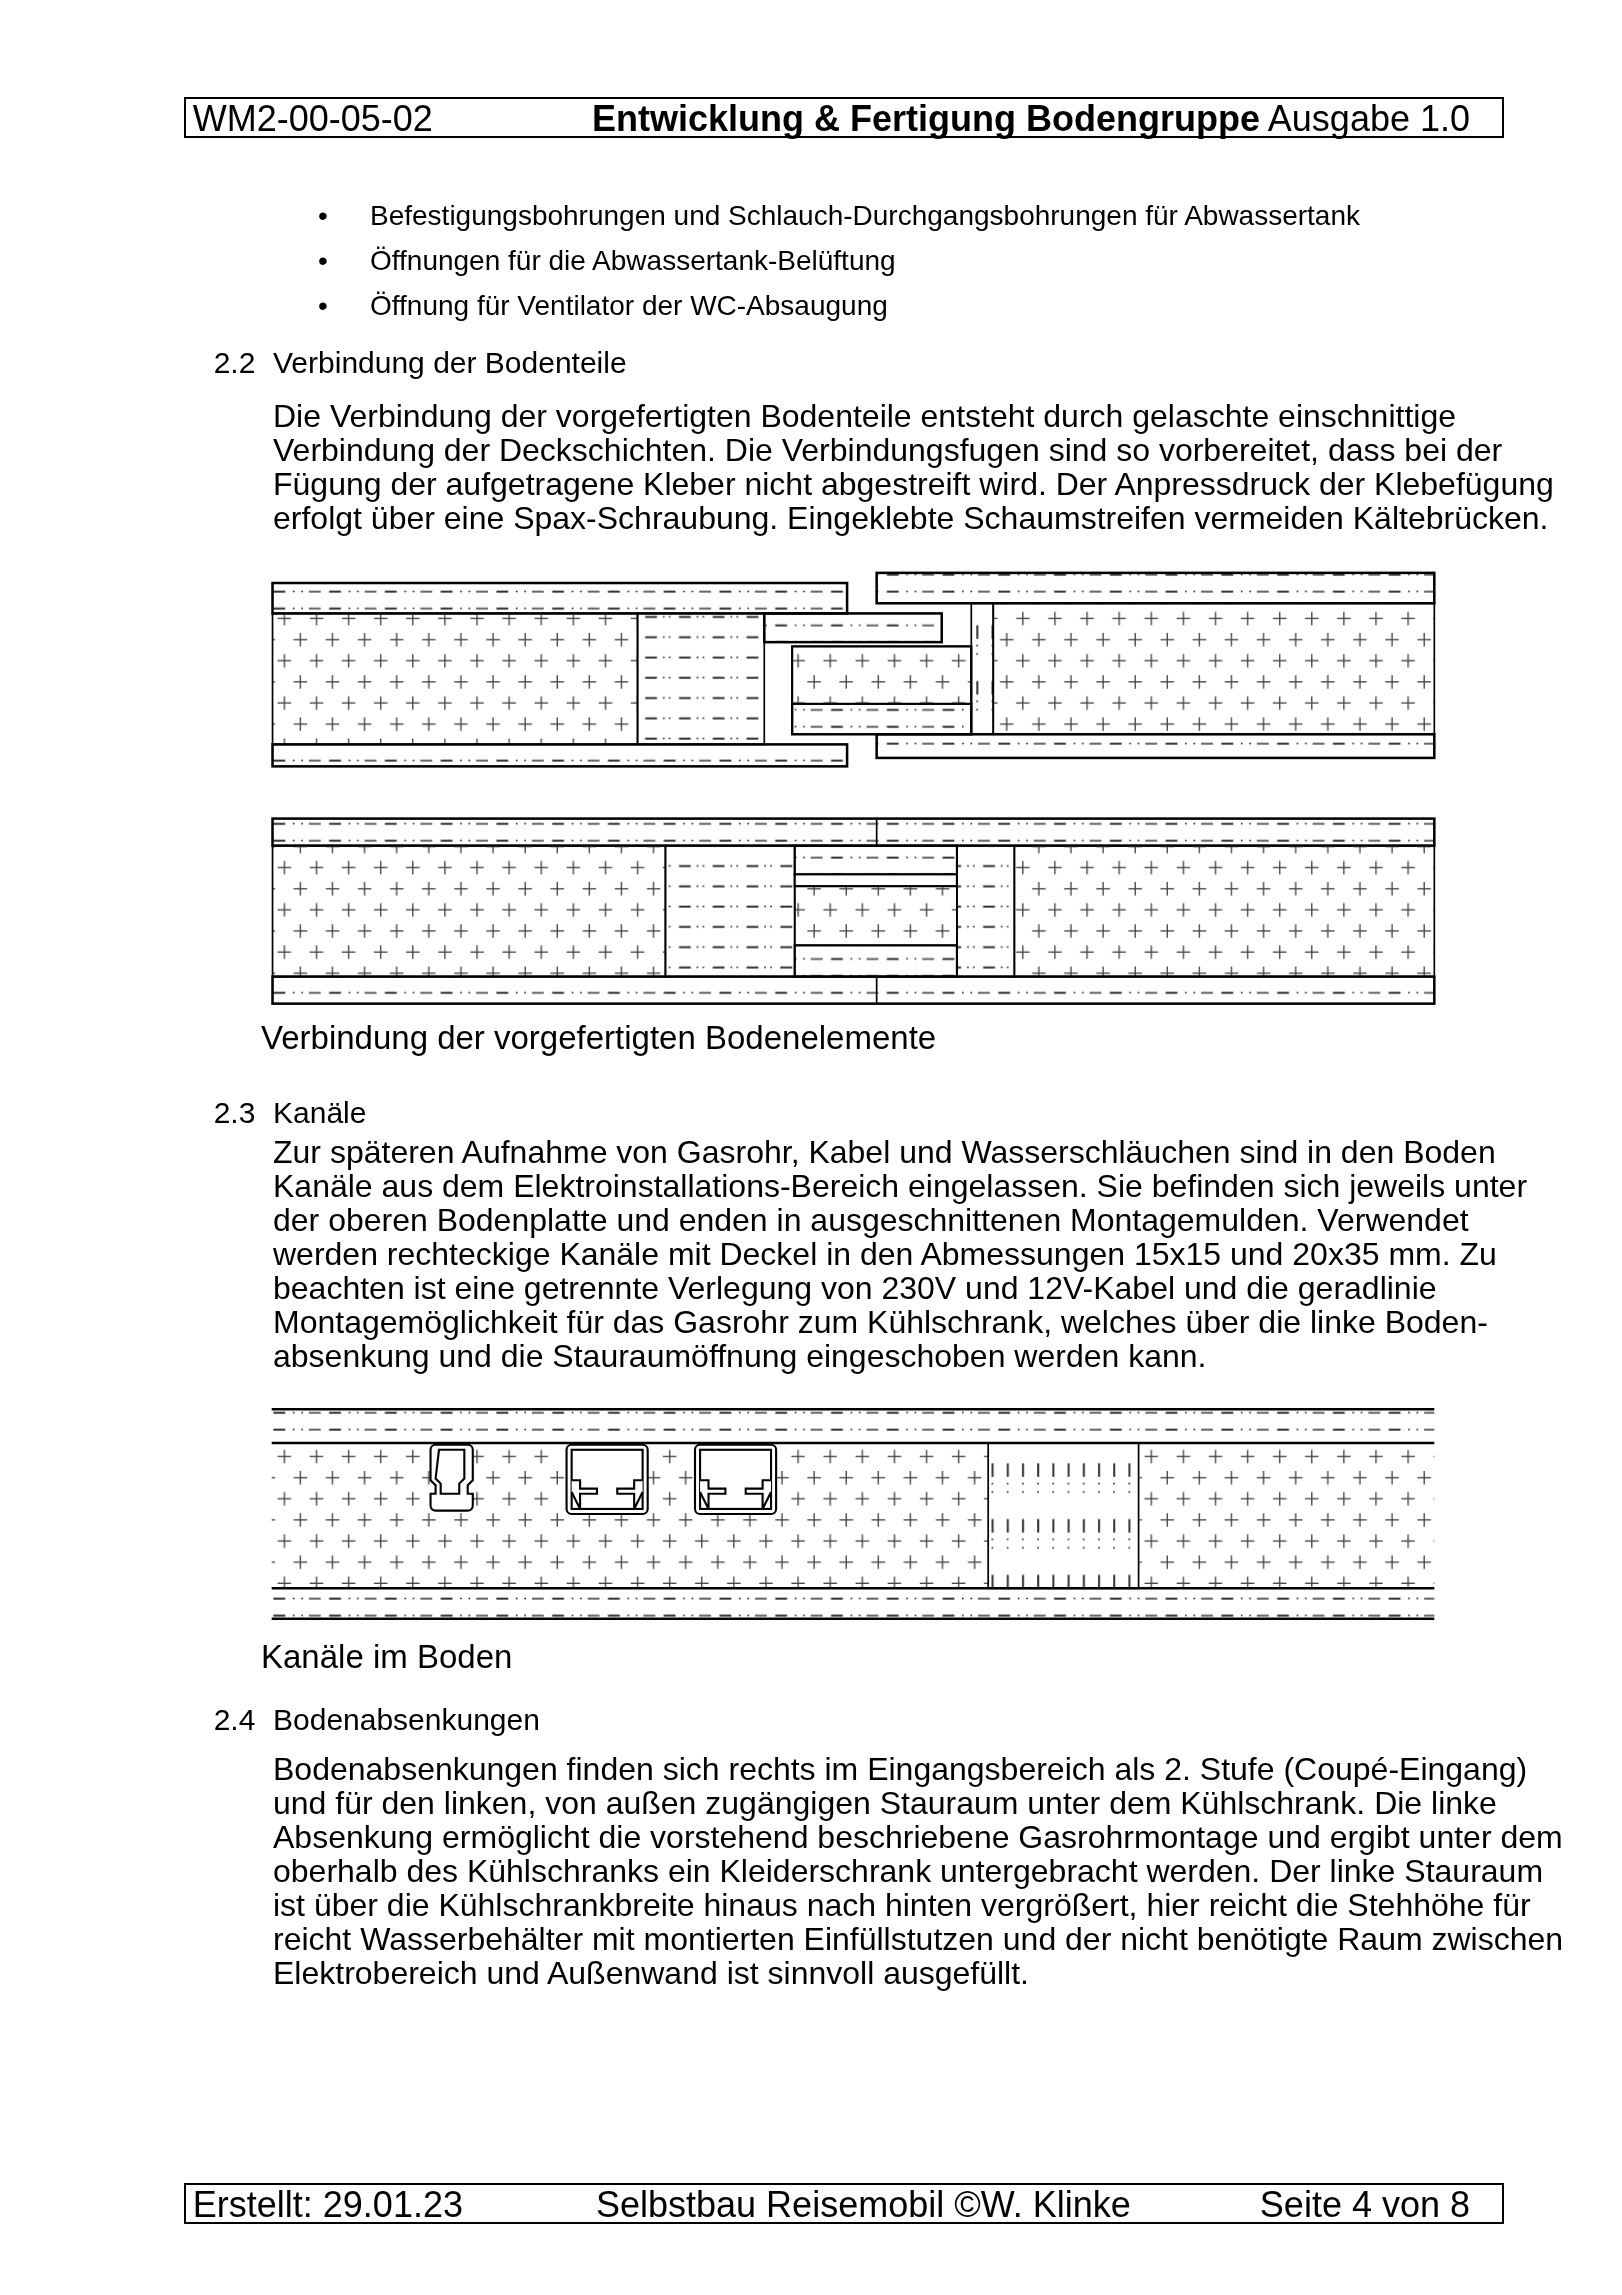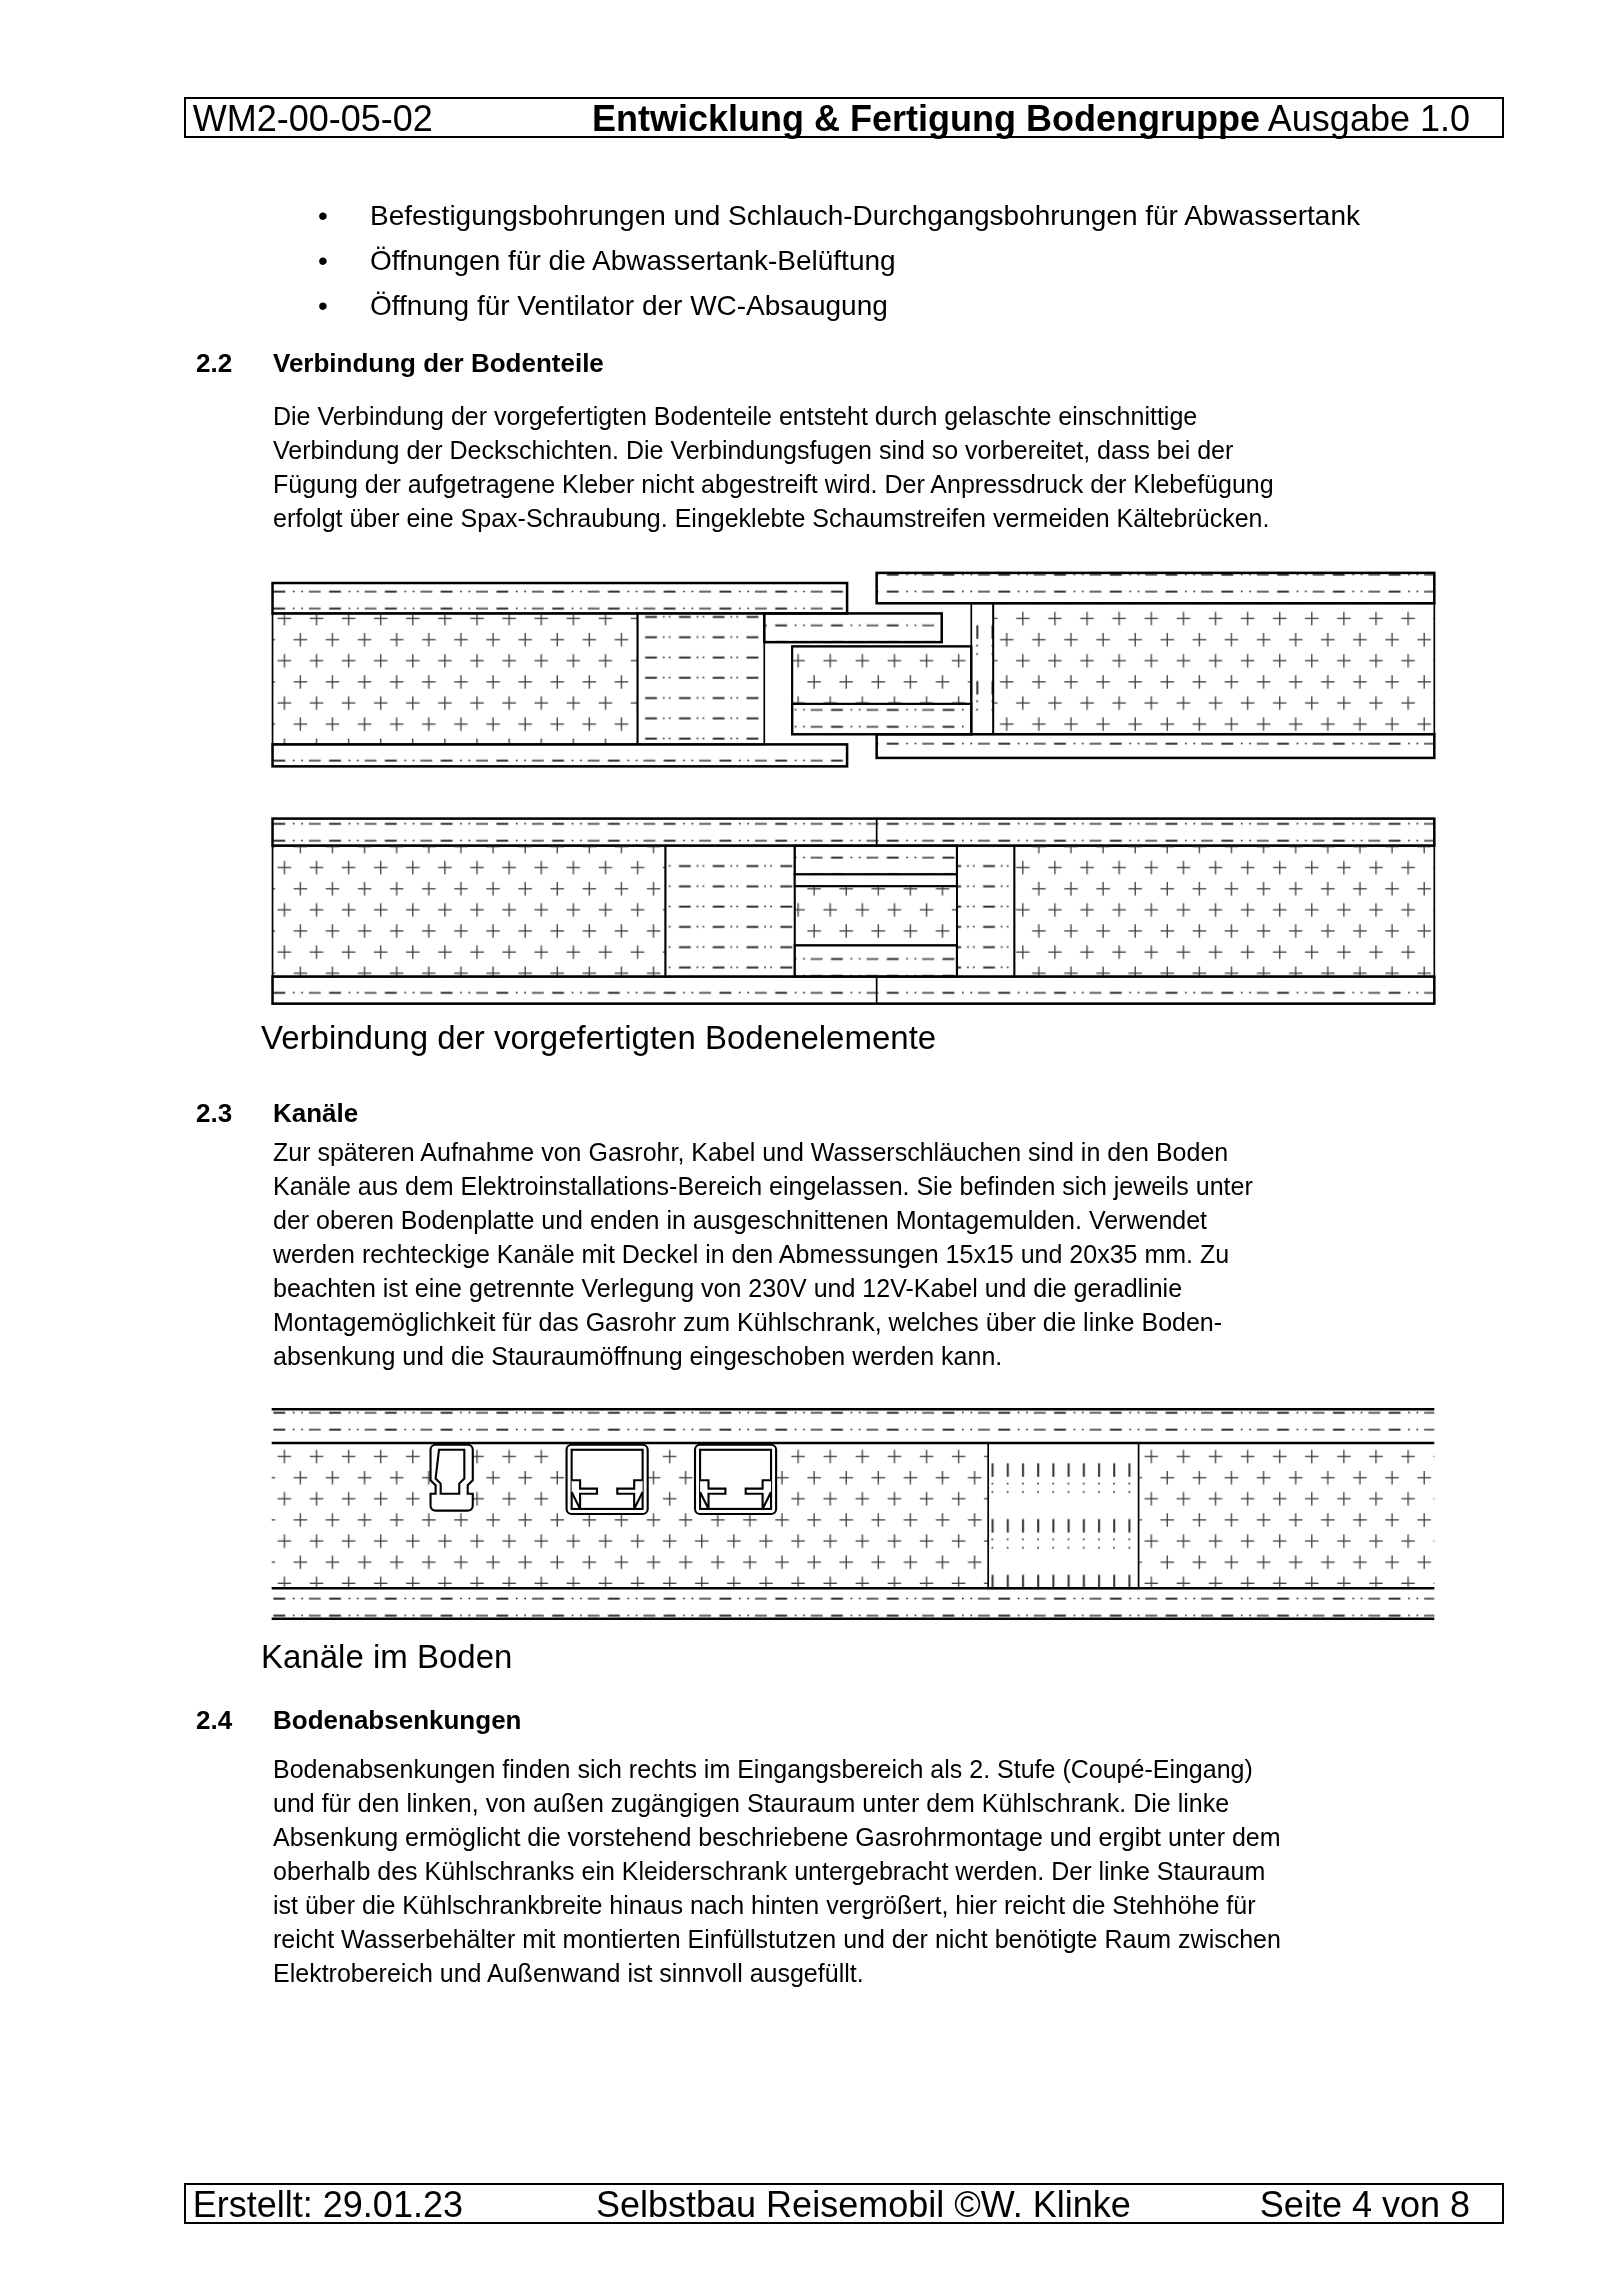--- a/index.html
+++ b/index.html
@@ -6,23 +6,23 @@
   body { width:1622px; height:2295px; position:relative; font-family:"Liberation Sans", sans-serif; color:#000; overflow:hidden; }
   .hdr, .ftr { position:absolute; left:184px; width:1320px; height:41px; border:2.5px solid #000; box-sizing:border-box; }
   .hdr { top:97px; }
   .ftr { top:2156px;margin-top:27px; }
   .hdr span, .ftr span { position:absolute; top:5px; font-size:36px; line-height:29px; white-space:nowrap; }
   .hl { left:6.8px; } .hc { left:406px; font-weight:bold; } .hr { right:32px; }
   .fc { left:410px; }
   .bullets { position:absolute; left:318px; top:193px; margin:0; padding:0; list-style:none; }
   .bullets li { position:relative; font-size:28px; line-height:45px; padding-left:52px; white-space:nowrap; }
   .bullets li .dot { position:absolute; left:0; top:0; }
-  .h2 { position:absolute; left:196px; font-size:26px; font-weight:bold; white-space:nowrap; line-height:34px; }
+  .h2 { position:absolute; left:196px; font-size:30px; font-weight:normal; white-space:nowrap; line-height:34px;text-align:center; }
   .h2 .num { display:inline-block; width:77px; }
-  .para { position:absolute; left:273px; width:1234px; font-size:25px; line-height:34px; }
+  .para { position:absolute; left:273px; width:1234px; font-size:32px; line-height:34px; }
   .para .ln { display:block; white-space:nowrap; }
   .cap { position:absolute; left:261px; font-size:33px; line-height:34px; white-space:nowrap; }
   svg.fig { position:absolute; }
 </style>
 </head>
 <body>
 
 <div class="hdr">
   <span class="hl">WM2-00-05-02</span>
   <span class="hc">Entwicklung &amp; Fertigung Bodengruppe</span>

